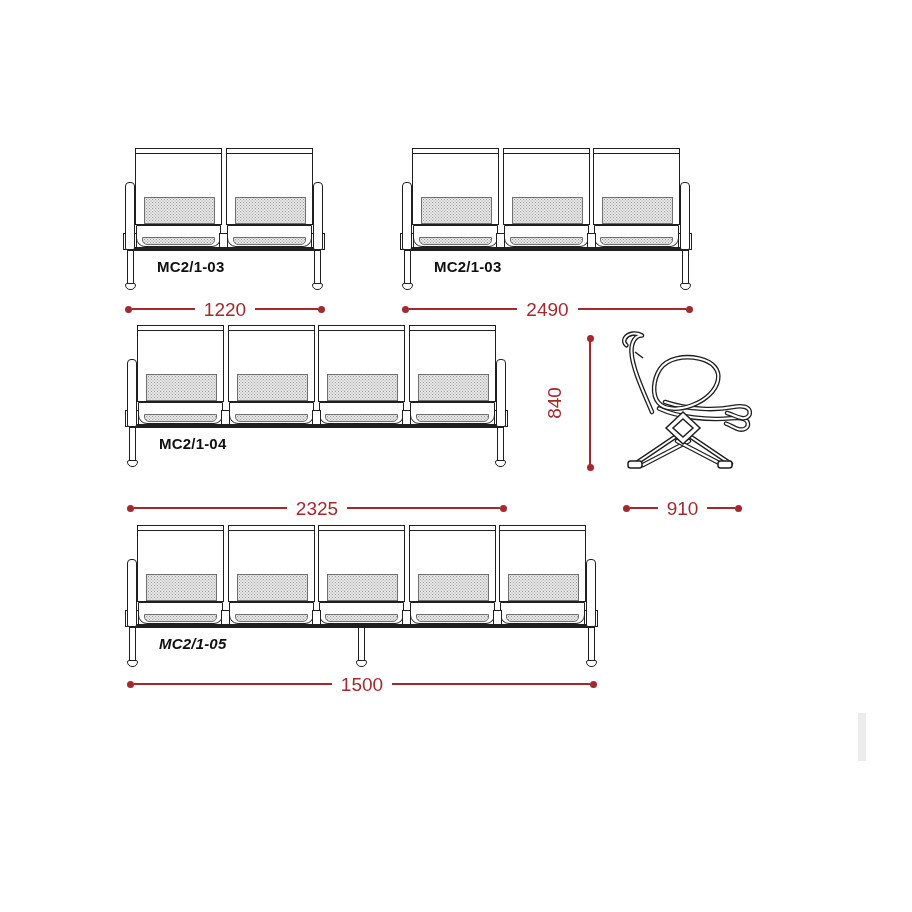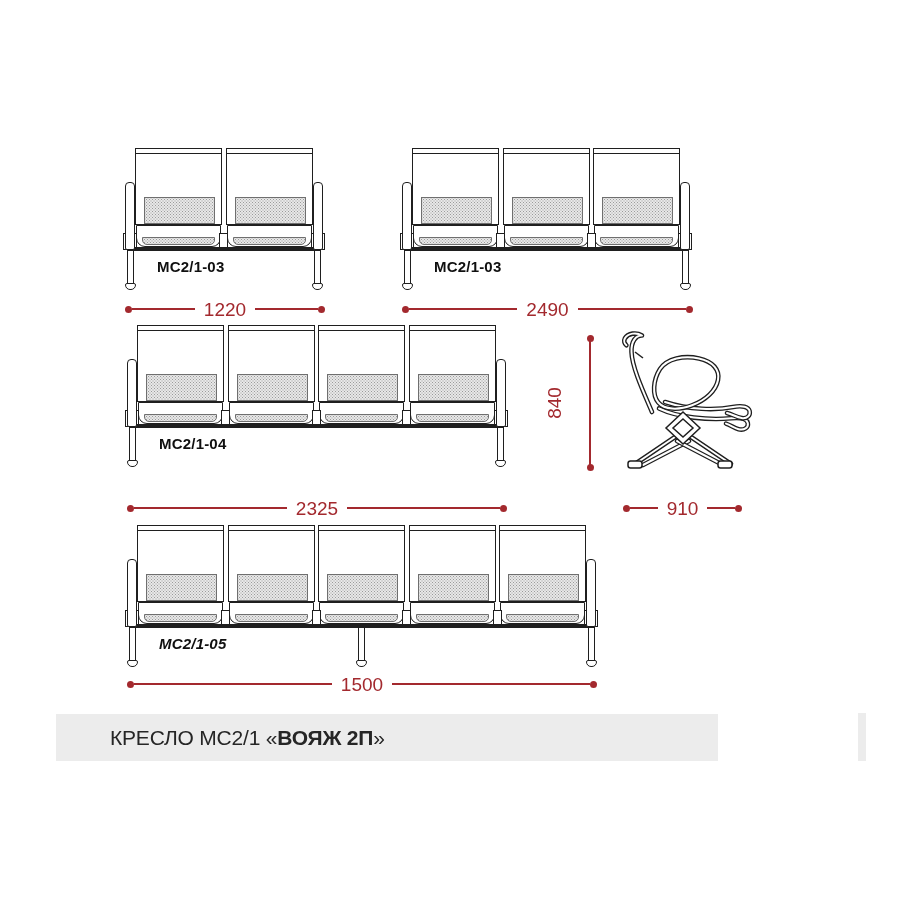--- a/index.html
+++ b/index.html
@@ -275,18 +275,15 @@
         <path class="tube-i" d="M 72,116 L 118,140"></path>
       <rect class="solid" x="23" y="136" width="14" height="7" rx="2.5"></rect>
       <rect class="solid" x="113" y="136" width="14" height="7" rx="2.5"></rect>
     </g>
     <g>
       <path class="solid" d="M 78,87 L 95,103 L 78,119 L 61,103 Z"></path>
       <path class="thin" d="M 78,94 L 88,103 L 78,112 L 68,103 Z"></path>
     </g>
   </svg>
 
-  <div class="abs footer-bar" style="left:56px;top:714px;width:662px;height:47px;">
-    <div class="title"><span>КРЕСЛО МС2/1 </span><span>«</span><span class="bold">ВОЯЖ 2П</span><span>»</span></div>
-  </div>
 
   <div class="abs logo-tab" style="left:858px;top:713px;width:8px;height:48px;"></div>
 </div>
 
 </body></html>

